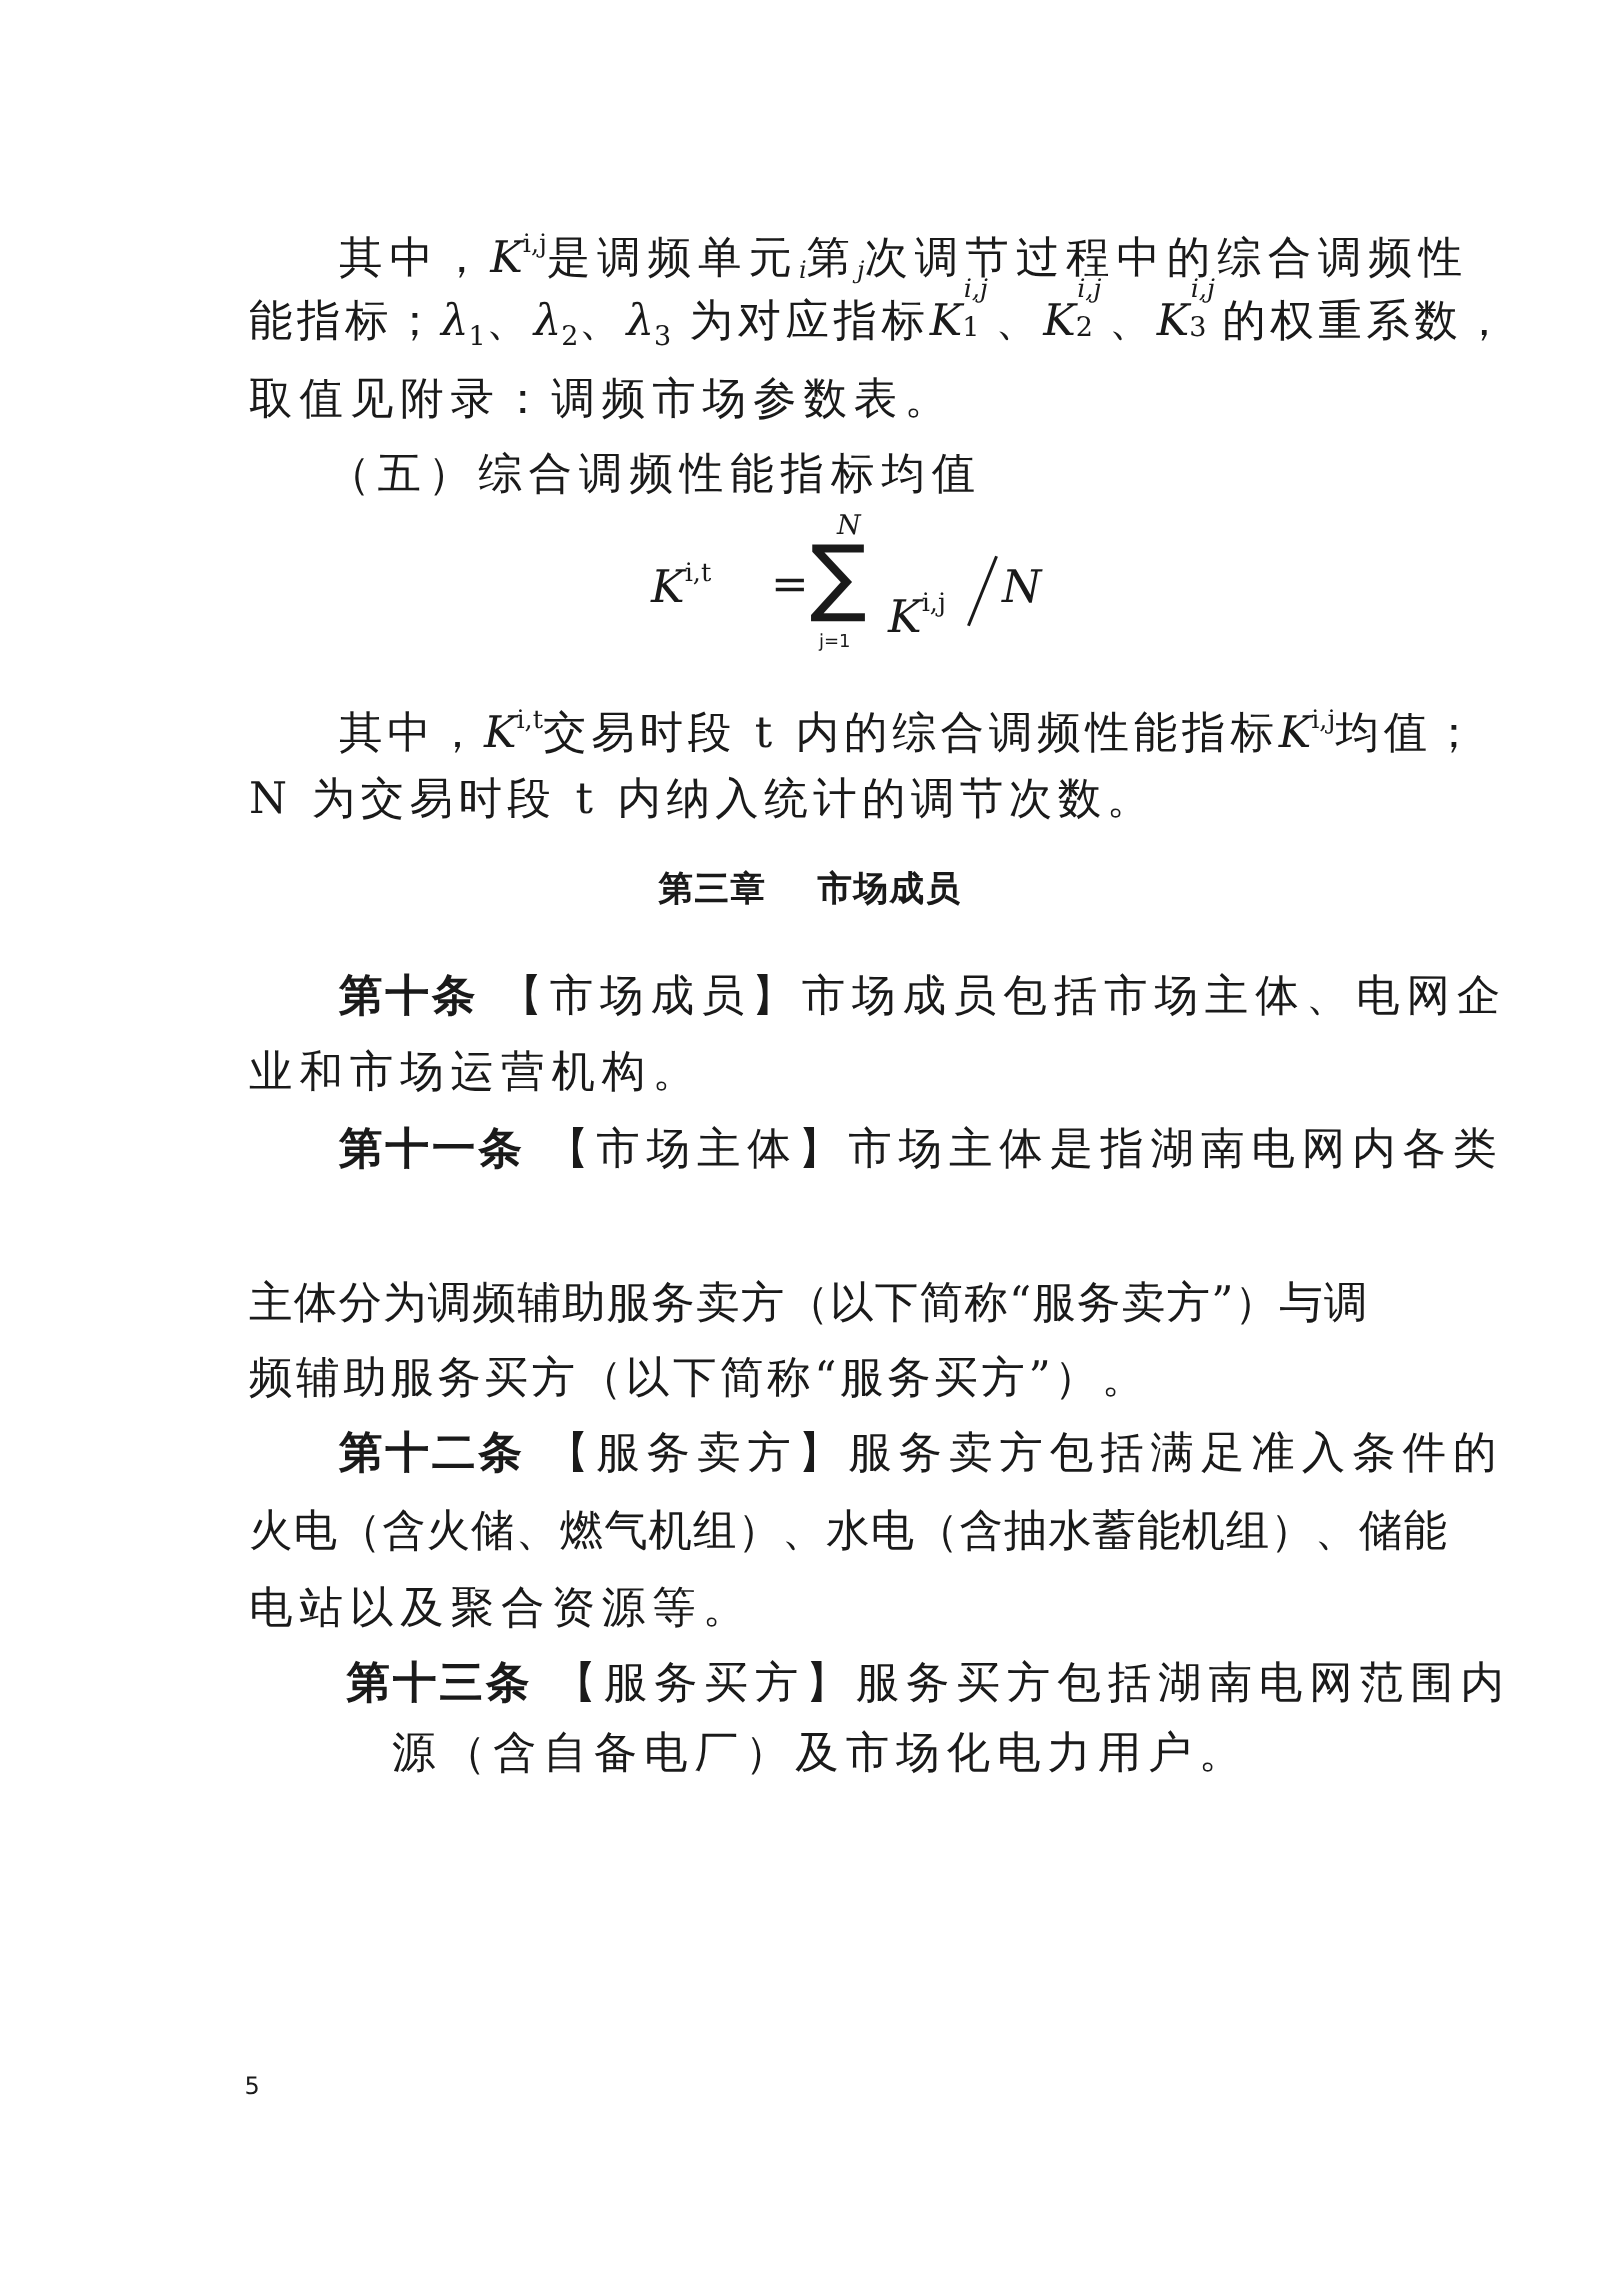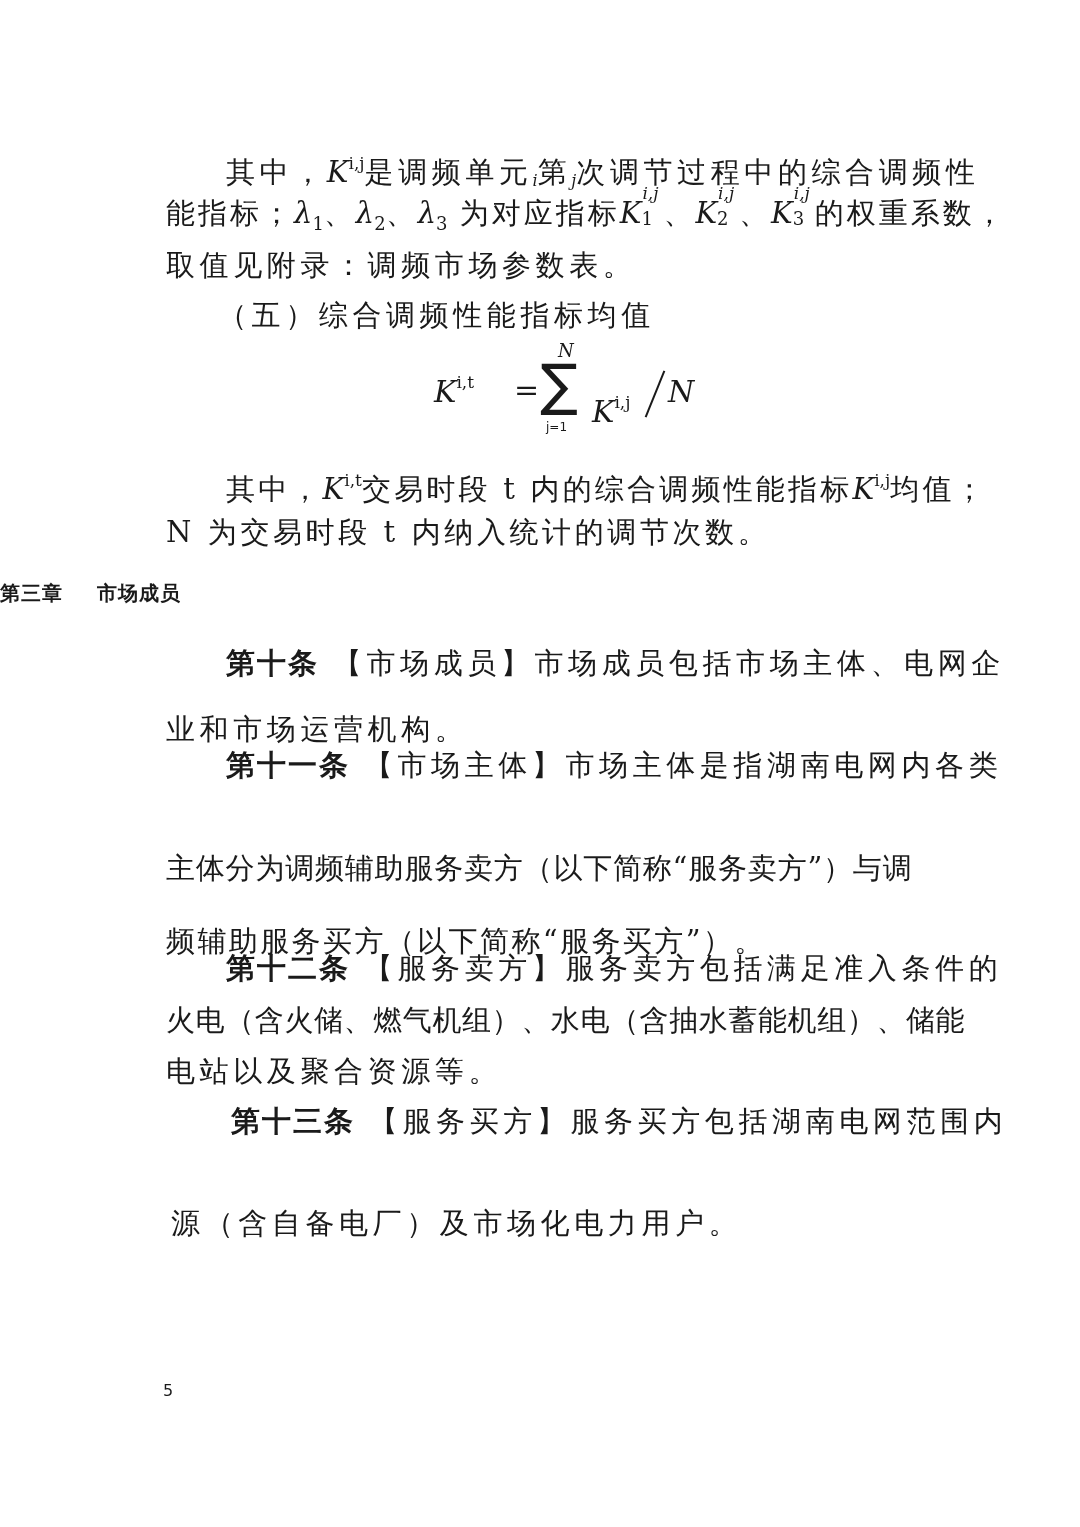--- a/index.html
+++ b/index.html
@@ -35,24 +35,24 @@
     .sup { font-size: 17px; vertical-align: 13px; font-style: normal; letter-spacing: 0; }
     .supi { font-size: 17px; vertical-align: 13px; font-style: italic; letter-spacing: 0; }
     .sub { font-size: 18px; vertical-align: -7px; font-style: normal; letter-spacing: 0; }
     .subsup { display: inline-block; position: relative; width: 22px; height: 30px; vertical-align: -4px; letter-spacing: 0; }
     .subsup .s-top { position: absolute; left: 1px; top: -12px; font-size: 17px; font-style: italic; line-height: 17px; }
     .subsup .s-bot { position: absolute; left: 0px; top: 13px; font-size: 18px; font-style: normal; line-height: 18px; }
     .chapter {
       position: absolute;
       left: 0; width: 1080px;
       top: 573px;
-      text-align: left;
+      text-align: center;
       font-family: "DejaVu Sans", "Liberation Sans", sans-serif;
       font-weight: bold;
-      font-size: 20px;
+      font-size: 23px;
       line-height: 40px;
       letter-spacing: 1px;
     }
     .chapter .gap { display: inline-block; width: 34px; }
     
     .formula {
       position: absolute;
       left: 430px;
       top: 340px;
       width: 240px;
@@ -112,33 +112,33 @@
 
   <div class="line" style="top:512px;letter-spacing:3.6px;">N 为交易时段 t 内纳入统计的调节次数。</div>
 
   <div class="chapter">
     <span>第三章</span><span class="gap"></span><span>市场成员</span>
   </div>
 
   <div class="line indent" style="top:643px;">
     <span class="bold">第十条</span> <span>【市场成员】</span><span>市场成员包括市场主体、电网企</span>
   </div>
-  <div class="line" style="top:694px;margin-top:15px;">业和市场运营机构。</div>
+  <div class="line" style="top:694px;">业和市场运营机构。</div>
 
   <div class="line indent" style="top:745px;">
     <span class="bold">第十一条</span> <span>【市场主体】</span><span>市场主体是指湖南电网内各类</span>
   </div>
   <div class="line" style="top:848px;letter-spacing:0.8px;">主体分为调频辅助服务卖方（以下简称“服务卖方”）与调</div>
-  <div class="line" style="top:898px;letter-spacing:2.4px;margin-top:23px;">频辅助服务买方（以下简称“服务买方”）。</div>
+  <div class="line" style="top:898px;letter-spacing:2.4px;">频辅助服务买方（以下简称“服务买方”）。</div>
 
   <div class="line indent" style="top:948px;text-align:right;">
     <span class="bold">第十二条</span> <span>【服务卖方】</span><span>服务卖方包括满足准入条件的</span>
   </div>
   <div class="line" style="top:1000px;letter-spacing:0.6px;">火电（含火储、燃气机组）、水电（含抽水蓄能机组）、储能</div>
   <div class="line" style="top:1051px;">电站以及聚合资源等。</div>
 
   <div class="line indent" style="top:1101px;left:231px;">
     <span class="bold">第十三条</span> <span>【服务买方】</span><span>服务买方包括湖南电网范围内</span>
   </div>
-  <div class="line" style="top:1203px;left:171px;">源（含自备电厂）及市场化电力用户。</div>
+  <div class="line" style="top:1148px;left:171px;text-align:center;">源（含自备电厂）及市场化电力用户。</div>
 
   <div class="page-number">5</div>
 </div>
 
 </body></html>

